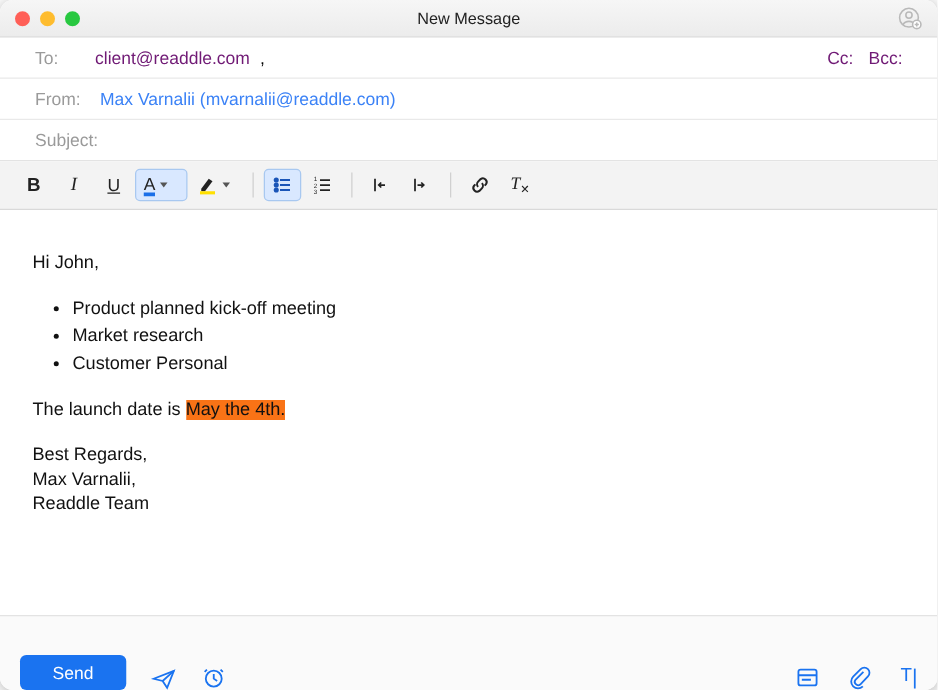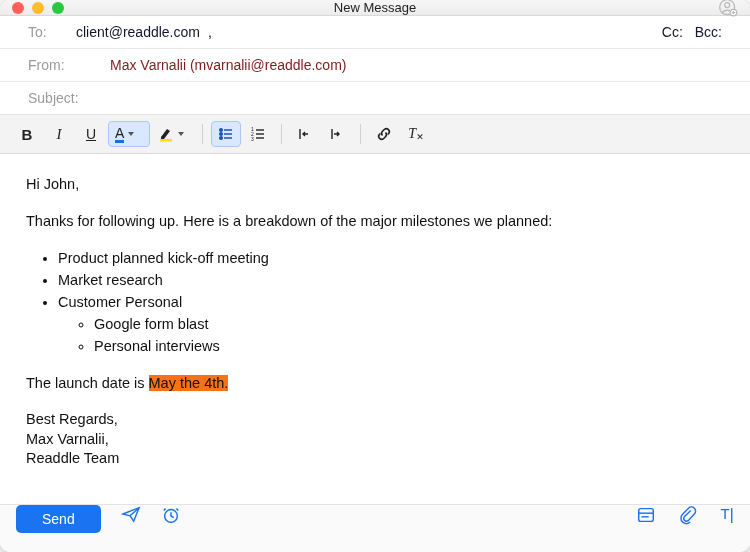--- a/index.html
+++ b/index.html
@@ -7,21 +7,21 @@
   body { background: #fff; }
   .window {
     width: 750px; height: 552px;
     border-radius: 10px;
     box-shadow: 0 2px 12px rgba(0,0,0,0.3);
     overflow: hidden;
     display: flex; flex-direction: column;
     background: #fff;
   }
   .titlebar {
-    height: 16px;
+    height: 30px;
     background: linear-gradient(#f6f6f6, #ececec);
     border-bottom: 1px solid #d9d9d9;
     display: flex; align-items: center;
     position: relative;
   }
   .traffic { display: flex; gap: 8px; margin-left: 12px; }
   .dot { width: 12px; height: 12px; border-radius: 50%; }
   .dot.red { background: #ff5f57; }
   .dot.yellow { background: #febc2e; }
   .dot.green { background: #28c840; }
@@ -38,25 +38,25 @@
   .field-row {
     display: flex; align-items: center;
     padding: 8px 28px;
     border-bottom: 1px solid #e9e9e9;
     font-size: 14px;
     gap: 8px;
   }
   .field-row:last-child { border-bottom: none; }
   .field-label { color: #9a9a9a; min-width: 40px; }
   .field-label.from { min-width: 44px; }
-  .to-value { color: #0f172a; }
-  .from-value { color: #7f1d1d; margin-left: 30px; }
+  .to-value { color: #701a75; }
+  .from-value { color: #3b82f6; }
   .subject-input { flex: 1; border: none; outline: none; font-size: 14px; background: transparent; }
   .ccbcc { margin-left: auto; display: flex; gap: 12px; }
-  .cc, .bcc { color: #0f172a; font-size: 14px; }
+  .cc, .bcc { color: #701a75; font-size: 14px; }
   .toolbar {
     display: flex; align-items: center; gap: 2px;
     padding: 6px 12px;
     background: #f3f3f3;
     border-bottom: 1px solid #d9d9d9;
   }
   .tbtn {
     width: 30px; height: 26px;
     display: flex; align-items: center; justify-content: center;
     border-radius: 4px;
@@ -78,30 +78,30 @@
   .tbtn svg { display: block; }
   .sep { width: 1px; height: 20px; background: #d0d0d0; margin: 0 6px; }
   .body-area {
     flex: 1;
     padding: 20px 26px;
     font-size: 14.5px;
     color: #111;
     line-height: 1.45;
     overflow: auto;
   }
-  .body-area p { margin: 0 0 16px 0; }
+  .body-area p { margin: 12px 0 16px 0; }
   .body-area ul { margin: 0 0 16px 32px; padding: 0; }
   .body-area ul ul { margin-bottom: 0; list-style-type: circle; margin-left: 36px; }
   .body-area li { margin: 1px 0; }
   .highlight { background: #f97316; }
   .sig { line-height: 1.35; }
   .bottombar {
-    height: 48px;
+    height: 60px;
     border-top: 1px solid #e3e3e3;
-    display: flex; align-items: flex-start;
+    display: flex; align-items: flex-end;
     padding: 0 16px;
     gap: 20px;
     background: #fafafa;
   }
   .send-btn {
     background: #1a73f0;
     color: #fff;
     border: none; border-radius: 5px;
     padding: 6px 26px;
     font-size: 14px;
@@ -216,30 +216,25 @@
         </svg>
     </div>
     <div class="tbtn">
       <span style="font-style:italic;font-family:serif;font-size:14px">T</span>
         <span style="font-size:9px;position:relative;top:3px">✕</span>
     </div>
   </div>
 
   <div class="body-area">
     <p>Hi John,</p>
-    <p>Thanks for following up. Here is a breakdown of the major milestones we planned:</p>
     <ul>
       <li>Product planned kick-off meeting</li>
       <li>Market research</li>
       <li>
         <span>Customer Personal</span>
-        <ul>
-          <li>Google form blast</li>
-          <li>Personal interviews</li>
-        </ul>
       </li>
     </ul>
     <p><span>The launch date is </span><span class="highlight">May the 4th.</span></p>
     <p class="sig">
       <span>Best Regards,</span><br>
       <span>Max Varnalii,</span><br>
       <span>Readdle Team</span>
     </p>
   </div>
 

